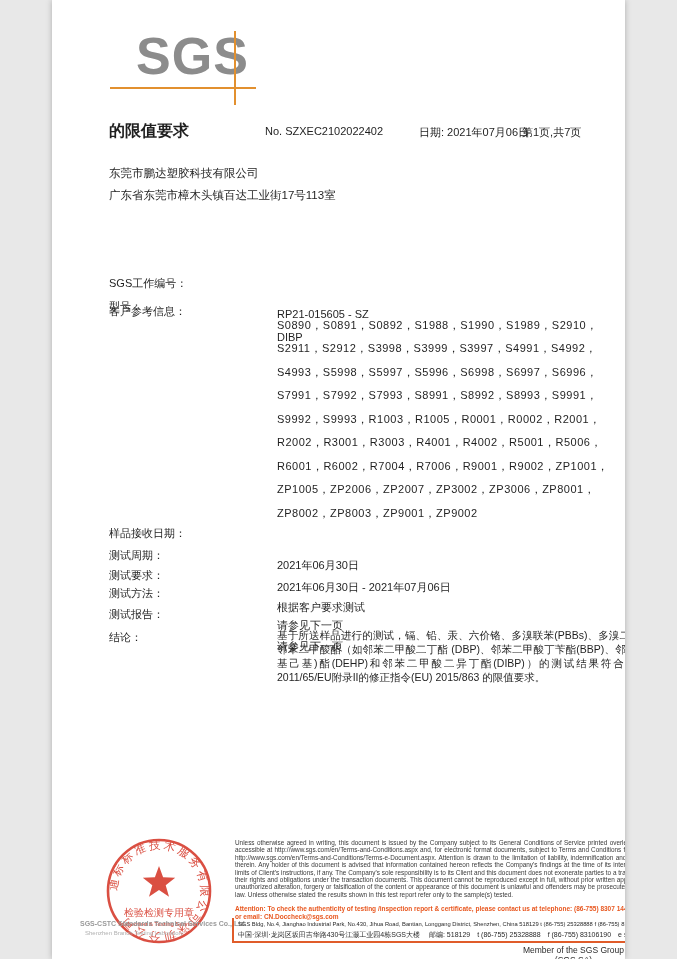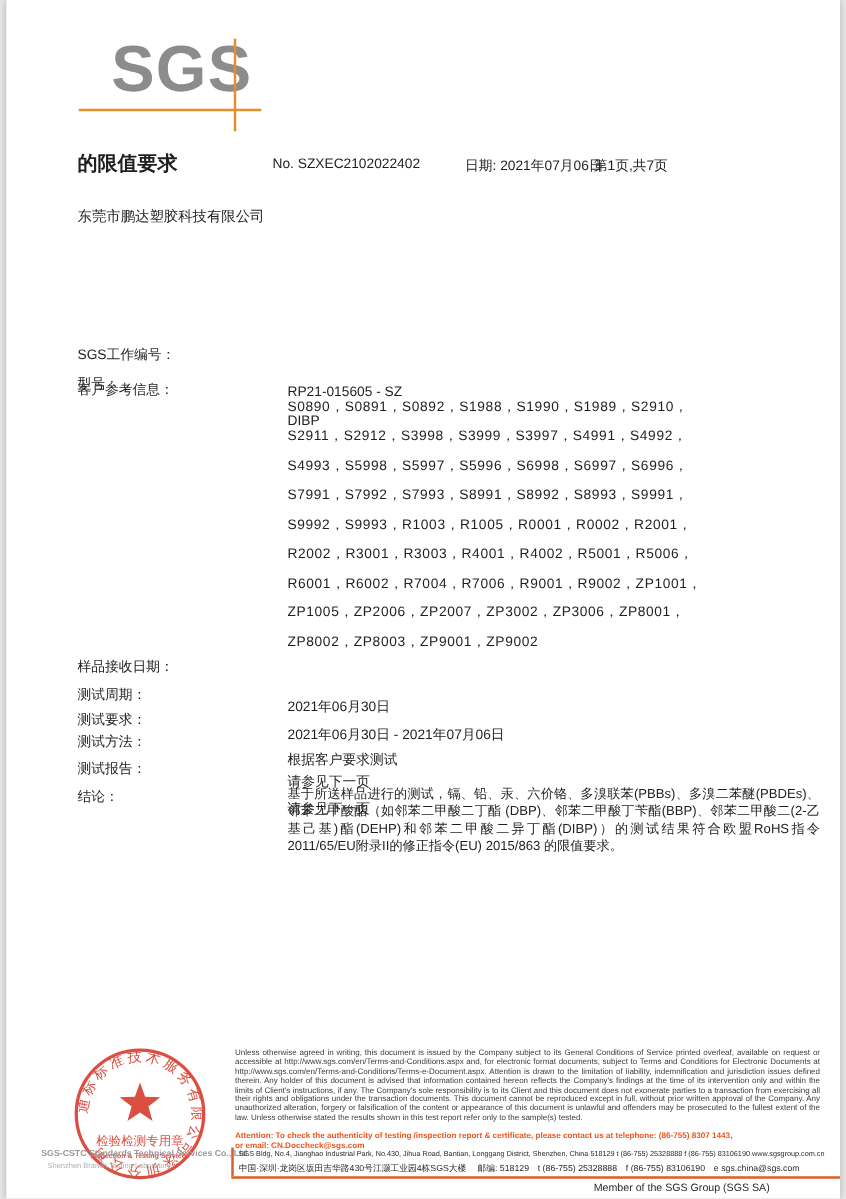--- a/index.html
+++ b/index.html
@@ -1,18 +1,18 @@
 <!DOCTYPE html>
 <html><head>
 <meta charset="utf-8">
 <style>
   html,body{margin:0;padding:0;background:#e8e8e8;}
   .page{
     position:relative;
-    width:667px;height:959px;
+    width:573px;height:959px;
     background:#ffffff;
     font-family:"Liberation Sans","DejaVu Sans",sans-serif;
     color:#1f1f1f;
     overflow:hidden;
     margin:0 auto;
     box-shadow:0 0 6px rgba(0,0,0,.25);
   }
   .abs{position:absolute;}
   
   .logo-text{left:84px;top:30px;font-size:52px;font-weight:700;color:#8c8c8c;letter-spacing:1px;line-height:1;}
@@ -53,20 +53,21 @@
   <div class="abs logo-text">SGS</div>
   <div class="abs logo-hline"></div>
   <div class="abs logo-vline"></div>
 
   <div class="abs rpt-title">的限值要求</div>
   <div class="abs rpt-no">No. SZXEC2102022402</div>
   <div class="abs rpt-date">日期: 2021年07月06日</div>
   <div class="abs rpt-page">第1页,共7页</div>
 
   <div class="abs company">东莞市鹏达塑胶科技有限公司</div>
+  <div class="abs address">广东省东莞市樟木头镇百达工业街17号113室</div>
 
 
   <div>
     <span class="lbl" style="top:276px">SGS工作编号：</span>
     <span class="val" style="top:276px">RP21-015605 - SZ</span>
   </div>
   <div>
     <span class="lbl" style="top:299px">型号：</span>
     <span class="val" style="top:299px">DIBP</span>
   </div>

